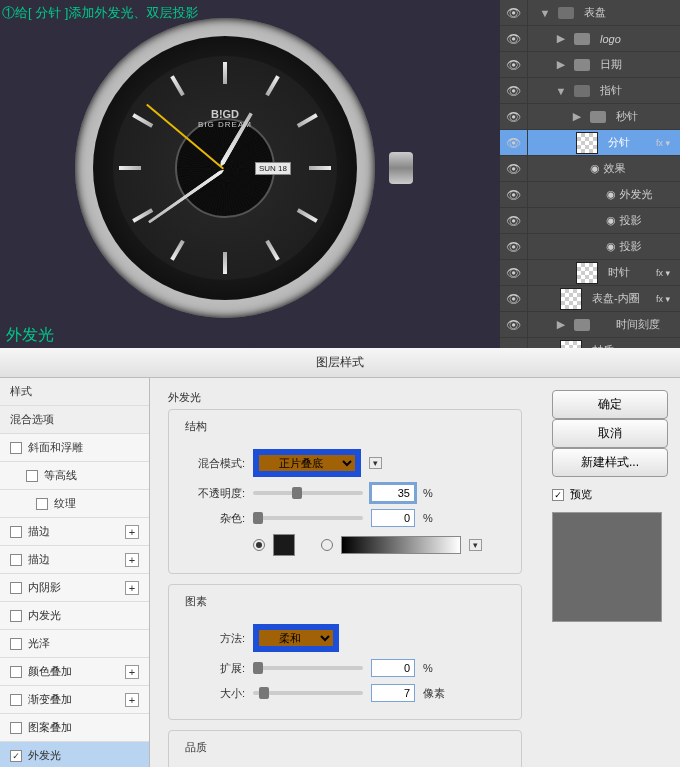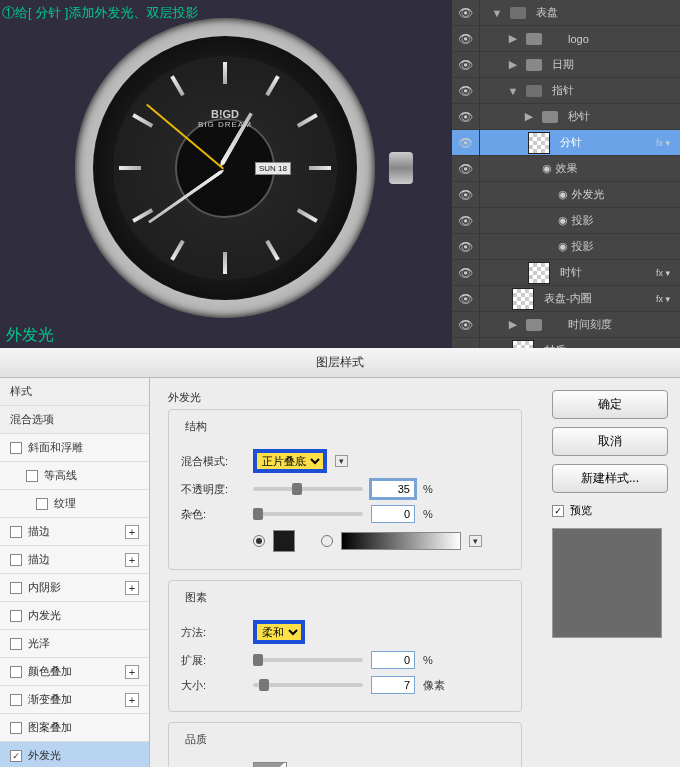--- a/index.html
+++ b/index.html
@@ -1,18 +1,18 @@
 <!DOCTYPE html>
 <html><head>
 <meta charset="utf-8">
 <style>
 *{box-sizing:border-box;margin:0;padding:0;font-family:"Microsoft YaHei",Arial,sans-serif}
 body{background:#333;width:680px;height:767px;overflow:hidden;font-size:11px}
 .top{display:flex;height:348px;background:#302e3e}
-.watch-area{width:452px;position:relative;padding:8px;background:#302e3e}
+.watch-area{width:500px;position:relative;padding:8px;background:#302e3e}
 .annot1{color:#00c88c;font-size:13px;position:absolute;top:4px;left:2px}
 .annot2{color:#00c88c;font-size:16px;position:absolute;bottom:2px;left:6px}
 .watch{position:absolute;top:18px;left:75px;width:320px;height:320px}
 .case{width:300px;height:300px;border-radius:50%;background:radial-gradient(circle,#e8e8e8 0%,#aaa 48%,#666 50%,#ccc 52%,#888 100%);position:relative;box-shadow:inset 0 0 8px #000}
 .bezel{position:absolute;top:18px;left:18px;width:264px;height:264px;border-radius:50%;background:radial-gradient(circle,#444 0%,#222 40%,#111 70%,#3a3a3a 100%)}
 .dial{position:absolute;top:38px;left:38px;width:224px;height:224px;border-radius:50%;background:radial-gradient(circle,#2a2a2a 0%,#1a1a1a 100%)}
 .inner-dial{position:absolute;top:62px;left:62px;width:100px;height:100px;border-radius:50%;background:repeating-conic-gradient(#2e2e2e 0deg 2deg,#242424 2deg 4deg),#282828;background-blend-mode:overlay;border:2px solid #555}
 .mark{position:absolute;background:linear-gradient(#eee,#aaa);width:4px;height:22px;left:50%;top:6px;transform-origin:2px 106px}
 .logo{position:absolute;top:52px;width:100%;text-align:center;color:#ccc;font-size:11px;font-weight:bold}
 .logo .sub{font-size:8px;font-weight:normal;letter-spacing:1px}
@@ -40,35 +40,35 @@
 .styles-list{width:150px;border-right:1px solid #bbb;background:#f6f6f6}
 .style-item{padding:6px 10px;border-bottom:1px solid #ddd;color:#333;display:flex;align-items:center;gap:6px;font-size:11px}
 .style-item.head{font-weight:normal;background:#efefef}
 .style-item.sel{background:#b8d4f0}
 .style-plus{margin-left:auto;border:1px solid #999;width:14px;height:14px;text-align:center;line-height:12px;font-size:11px;background:#fff}
 .ck{width:12px;height:12px;border:1px solid #888;background:#fff;display:inline-flex;align-items:center;justify-content:center;font-size:9px}
 .settings{flex:1;padding:12px 18px;color:#333}
 .fs{border:1px solid #ccc;border-radius:4px;padding:10px 12px;margin-bottom:10px}
 .fs-title{font-size:11px;margin:-18px 0 8px 0;background:#ededed;display:inline-block;padding:0 4px}
 .row{display:flex;align-items:center;margin:7px 0;gap:8px;font-size:11px}
-.row label{width:64px;text-align:left}
+.row label{width:64px;text-align:right}
 .slider{flex:0 0 110px;height:4px;background:#ccc;position:relative;border-radius:2px}
 .slider .th{position:absolute;width:10px;height:12px;background:#777;top:-4px;border-radius:2px}
 .numfield{width:44px;border:1px solid #7aa3d6;background:#fff;padding:2px 4px;text-align:right;font-size:11px}
 .numfield.hl{box-shadow:0 0 0 2px #7aa3d6}
 .unit{width:28px}
-select{font-size:11px;padding:1px 1px;border:4px solid #1d4ed8;background:#fde047}
+select{font-size:11px;padding:1px 16px;border:6px solid #1d4ed8;background:#a16207}
 .radio{width:12px;height:12px;border:1px solid #777;border-radius:50%;display:inline-flex;align-items:center;justify-content:center}
 .radio.on::after{content:"";width:6px;height:6px;background:#333;border-radius:50%}
 .swatch{width:22px;height:22px;background:#1a1a1a;border:1px solid #888}
 .grad{width:120px;height:18px;background:linear-gradient(90deg,#000,#fff);border:1px solid #888}
 .grad-arrow{border:1px solid #999;padding:0 3px;font-size:9px}
 .contour-sw{width:34px;height:30px;background:linear-gradient(135deg,#999 49%,#fff 51%);border:1px solid #888}
 .dlg-right{width:140px;padding:12px}
-.dlg-btn{display:block;width:100%;padding:5px;margin-bottom:8px;background:linear-gradient(#fdfdfd,#e2e2e2);border:1px solid #999;border-radius:4px;font-size:12px;text-align:center}
+.dlg-btn{display:block;width:100%;padding:5px;background:linear-gradient(#fdfdfd,#e2e2e2);border:1px solid #999;border-radius:4px;font-size:12px;text-align:center}
 .preview-ck{display:flex;align-items:center;gap:6px;margin:10px 0;font-size:11px}
 .preview-box{width:110px;height:110px;background:#6a6a6a;border:1px solid #999;margin-top:10px}
 .sect-title{font-size:11px;margin-bottom:4px;color:#333}
 </style>
 </head>
 <body>
 
 <div class="top">
   <div class="watch-area">
     <div class="annot1">①给[ 分针 ]添加外发光、双层投影</div>
@@ -109,21 +109,21 @@
         <span class="ind" style="width: 10px;"></span>
         <span class="tw">▼</span>
         <span class="folder-ico open"></span>
         <span style="margin-left: 4px;">表盘</span>
       </div>
       <div class="layer-row">
         <div class="vis">👁</div>
         <span class="ind" style="width: 26px;"></span>
         <span class="tw">▶</span>
         <span class="folder-ico"></span>
-        <span style="margin-left: 20px;">logo</span>
+        <span style="margin-left: 4px; font-style: italic;">logo</span>
       </div>
       <div class="layer-row">
         <div class="vis">👁</div>
         <span class="ind" style="width: 26px;"></span>
         <span class="tw">▶</span>
         <span class="folder-ico"></span>
         <span style="margin-left: 4px;">日期</span>
       </div>
       <div class="layer-row">
         <div class="vis">👁</div>

